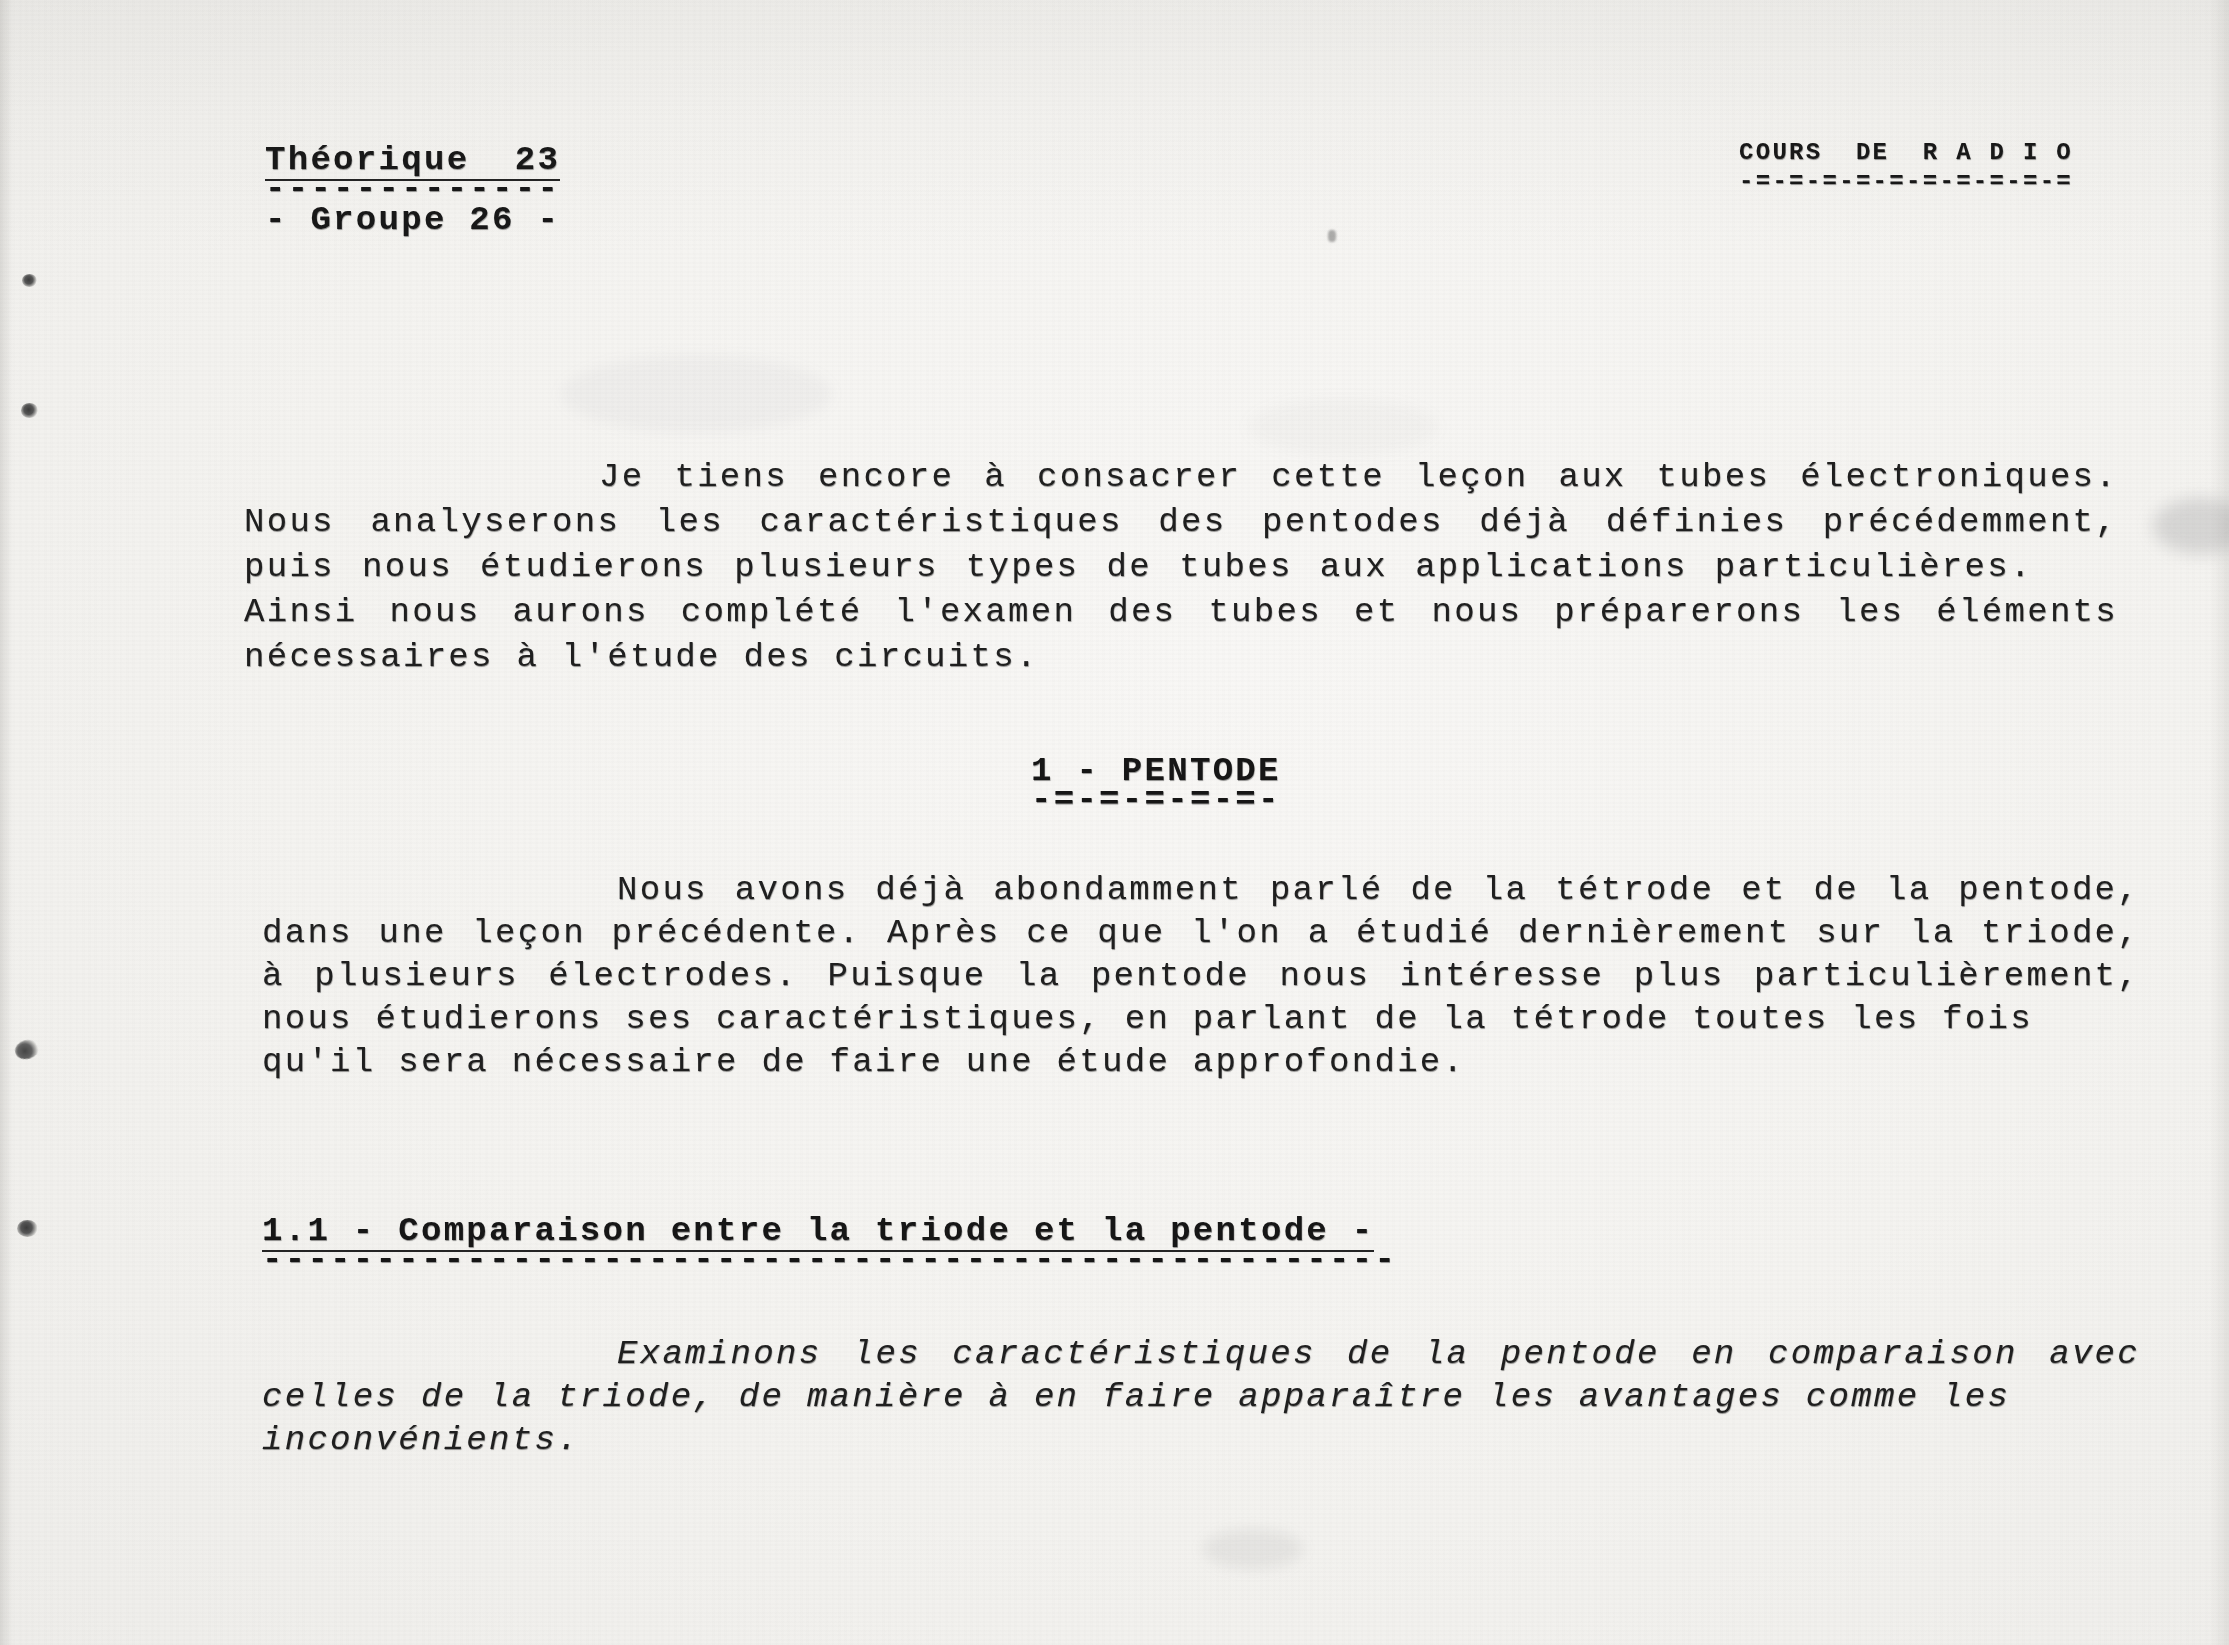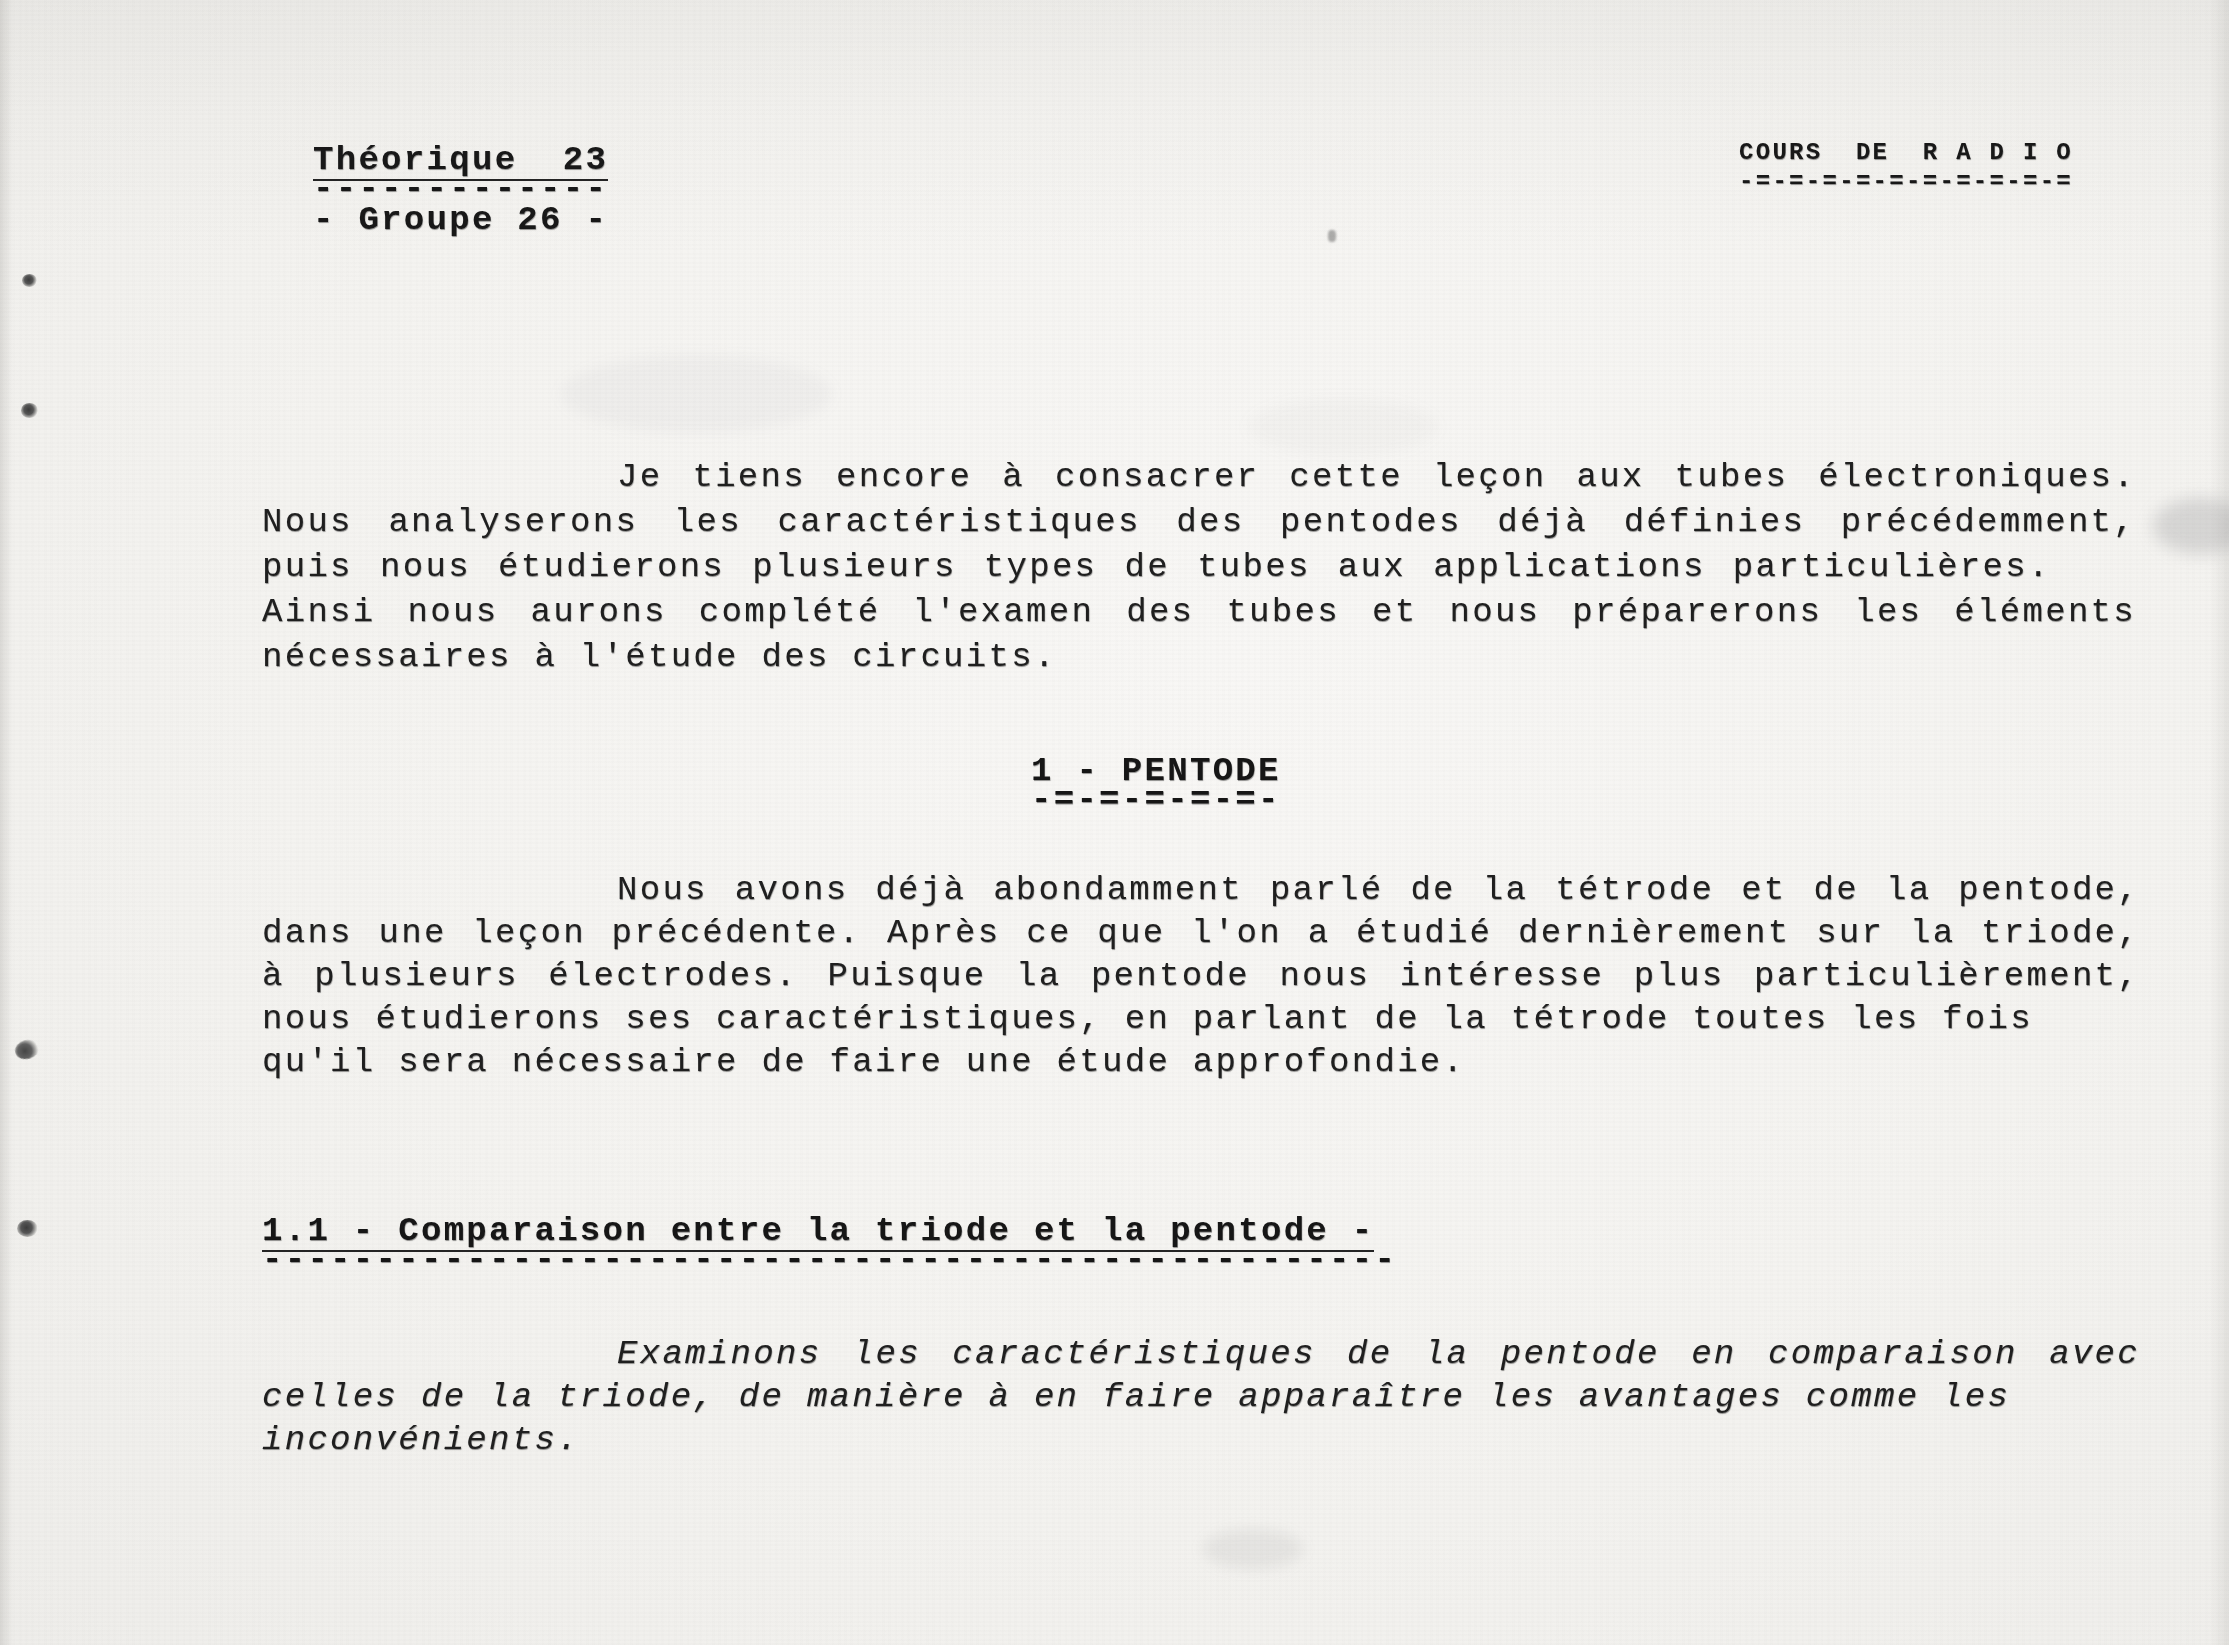--- a/index.html
+++ b/index.html
@@ -20,35 +20,35 @@
       repeating-linear-gradient(90deg, rgba(90,90,88,0.012) 0 2.7px, rgba(0,0,0,0) 2.7px 6.3px);
   }
   .edge-left  { position:absolute; left:0; top:0; width:12.7px; height:100%;
                 background:linear-gradient(90deg, rgba(160,158,154,0.28), rgba(0,0,0,0)); }
   .edge-right { position:absolute; right:0; top:0; width:20px; height:100%;
                 background:linear-gradient(270deg, rgba(165,163,159,0.22), rgba(0,0,0,0)); }
 
   .txt { text-shadow:0.5px 0.5px 0.8px rgba(45,45,45,0.5); }
 
   
-  .hdr-left  { position:absolute; left:265px; top:139px; font-size:34px; letter-spacing:2.3px; font-weight:bold; color:#181818;margin-left:48px; }
+  .hdr-left  { position:absolute; left:265px; top:139px; font-size:34px; letter-spacing:2.3px; font-weight:bold; color:#181818; }
   .hdr-right { position:absolute; left:1739px; top:132px; font-size:24px; letter-spacing:2.3px; font-weight:bold; color:#181818; }
   .pre { white-space:pre; }
   .tline { line-height:42px; }
   .u { border-bottom:2.7px solid #242424; }
   .dashrow { line-height:34px; margin-top:-9px; white-space:pre; }
   .subline { line-height:42px; margin-top:-7.2px; }
 
   
   .sec1 { position:absolute; left:1031px; top:750px; font-size:34px; letter-spacing:2.3px; font-weight:bold; color:#161616; }
   .sec11 { position:absolute; left:262px; top:1210px; font-size:34px; letter-spacing:2.3px; font-weight:bold; color:#161616; }
 
   
   .para { position:absolute; font-size:34px; letter-spacing:2.3px; }
-  .p1 { left:262px; top:455px;  width:1874px; }
+  .p1 { left:244px; top:455px;  width:1874px; }
   .p2 { left:262px; top:869px;  width:1878px; }
   .p3 { left:262px; top:1333px; width:1878px;font-style:italic; }
   .p1 .bl { line-height:45px; }
   .p2 .bl, .p3 .bl { line-height:43px; }
   .just { text-align:justify; text-align-last:justify; }
   .ind  { text-indent:355px; }
   .ws   { word-spacing:4.5px; }
 
   
   .speck { position:absolute; border-radius:50%;

